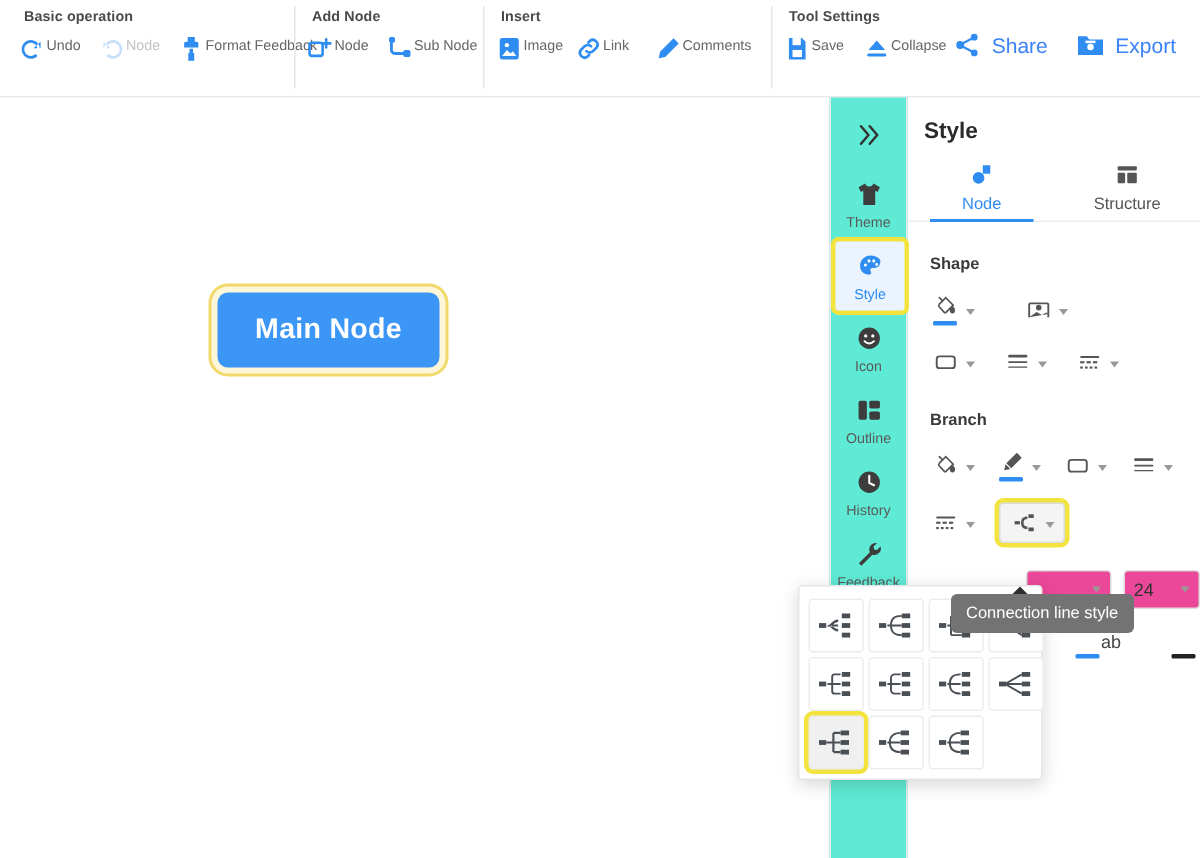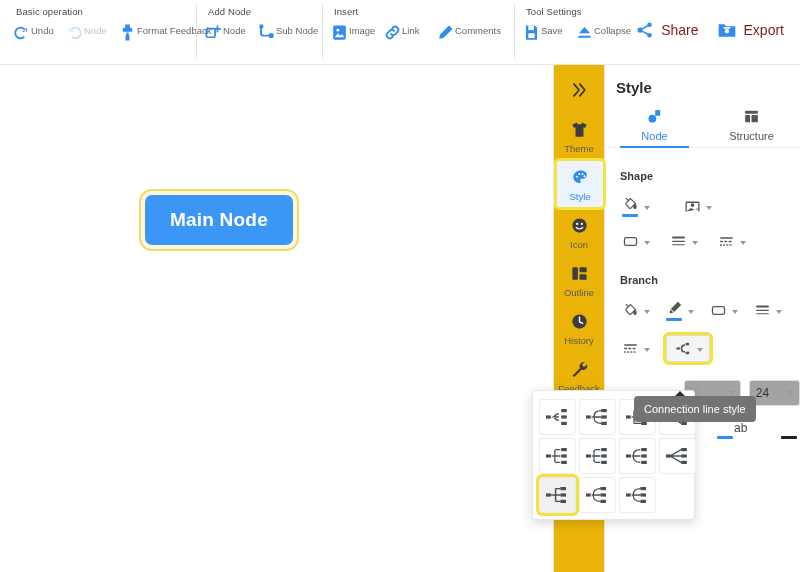--- a/index.html
+++ b/index.html
@@ -20,21 +20,21 @@
     position: absolute; left: 0; top: 64px; width: 800px; height: 1px;
     background: #e8e8e8;
   }
   .tb-group { position: relative; height: 65px; padding: 6px 6px 0 8px; }
   .tb-group + .tb-group { }
   .tb-sep {
     position: absolute; left: 0; top: 4px; width: 1px; height: 55px;
     background: #e4e4e4;
   }
   .tb-title {
-    font-size: 9.5px; font-weight: normal; color: #4a4a4a;
+    font-size: 9.5px; font-weight: bold; color: #4a4a4a;
     padding-left: 4px; margin-bottom: 2px; letter-spacing: .1px;
     white-space: nowrap;
   }
   .tb-items { display: flex; align-items: flex-start; }
   .tb-item {
     width: 53px; display: flex; flex-direction: row; 
     cursor: pointer; padding-top: 2px;
   }
   .tb-item.wide { width: 66px; }
   .tb-ico {
@@ -50,21 +50,21 @@
   .tb-item.disabled .tb-lbl { color: #c4c4c4; }
 
   .tb-right {
     position: absolute; right: 16px; top: 20px;
     display: flex; align-items: center; gap: 18px;
   }
   .tb-right-item {
     display: flex; align-items: center; gap: 7px; cursor: pointer;
   }
   .tb-right-item .ri-ico { color: #2f8cf0; display: flex; }
-  .tb-right-item .ri-lbl { font-size: 14px; color: #7f1d1d; }
+  .tb-right-item .ri-lbl { font-size: 14px; color: #3b82f6; }
 
   
   .canvas {
     position: absolute; left: 0; top: 65px; width: 553px; height: 507px;
     background: #fff;
   }
   .main-node {
     position: absolute; left: 145px; top: 130px;
     width: 148px; height: 50px;
     background: #3b96f5;
@@ -72,21 +72,21 @@
     display: flex; align-items: center; justify-content: center;
     color: #fff; font-size: 19px; font-weight: bold;
     box-shadow: 0 0 0 4px #fdf6d8, 0 0 0 6px #f0d96a;
     cursor: pointer;
     letter-spacing: .2px;
   }
 
   
   .rail {
     position: absolute; left: 553px; top: 65px; width: 52px; height: 507px;
-    background: #eab308; border-left: 1px solid #e8e8e8; border-right: 1px solid #e8e8e8;
+    background: #5eead4; border-left: 1px solid #e8e8e8; border-right: 1px solid #e8e8e8;
   }
   .rail-collapse {
     height: 38px; display: flex; align-items: center; justify-content: center;
     cursor: pointer; color: #333; margin-top: 8px;
   }
   .rail-item {
     height: 46px; display: flex; flex-direction: column;
     align-items: center; justify-content: center; cursor: pointer;
     position: relative; margin: 2px 0;
   }
@@ -156,21 +156,21 @@
   }
 
   
   .fs-row {
     display: flex; align-items: center; gap: 8px;
     padding-left: 12px; margin-top: 18px;
   }
   .fs-box {
     border: 1px solid #dcdcdc; border-radius: 3px; height: 26px;
     display: flex; align-items: center; justify-content: space-between;
-    padding: 0 6px; background: #a3a3a3; cursor: pointer; gap: 16px;
+    padding: 0 6px; background: #ec4899; cursor: pointer; gap: 16px;
   }
   .fs-box.empty { width: 60px; }
   .fs-box.num { width: 54px; }
   .fs-val { font-size: 12px; color: #333; }
   .text-color-row {
     display: flex; align-items: flex-start; gap: 22px;
     padding-left: 26px; margin-top: 16px;
   }
   .tc-btn { display: flex; flex-direction: column; align-items: center; cursor: pointer; }
   .tc-lbl { font-size: 12px; color: #444; line-height: 13px; margin-left: 32px; }

